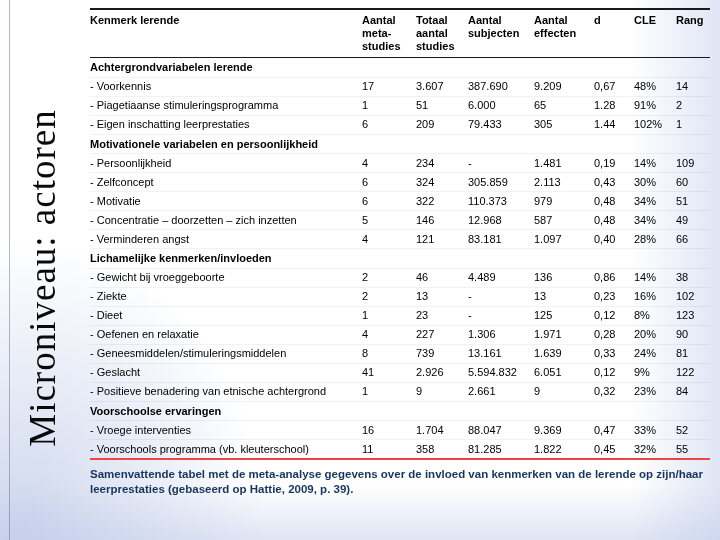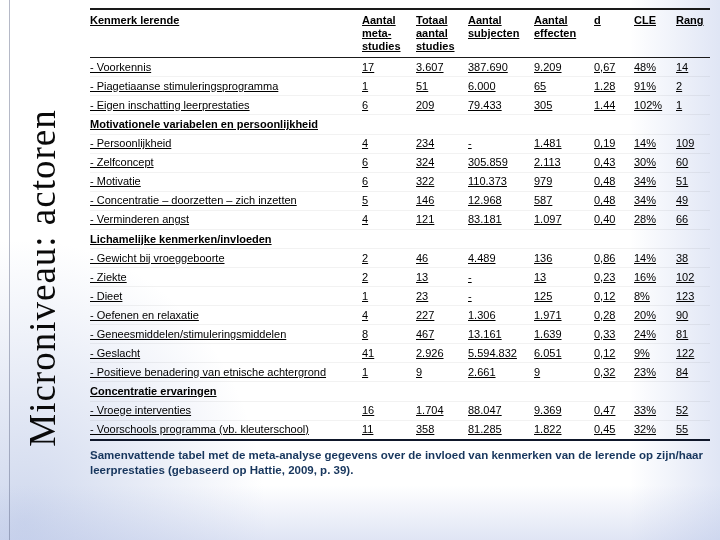--- a/index.html
+++ b/index.html
@@ -51,22 +51,21 @@
 
   .content {
     position: absolute; left: 90px; top: 8px; width: 622px;
   }
 
   table.meta-table {
     border-collapse: collapse;
     table-layout: fixed;
     width: 620px;
     border-top: 2px solid #1a1a1a;
-    border-bottom: 2px solid #0f172a;
-    text-decoration: underline;
+    border-bottom: 2px solid #ef4444;
   }
   col.c-label   { width: 272px; }
   col.c-meta    { width: 54px; }
   col.c-totaal  { width: 52px; }
   col.c-subj    { width: 66px; }
   col.c-eff     { width: 60px; }
   col.c-d       { width: 40px; }
   col.c-cle     { width: 42px; }
   col.c-rang    { width: 34px; }
 
@@ -136,20 +135,23 @@
           <th>Aantal meta-studies</th>
           <th>Totaal aantal studies</th>
           <th>Aantal subjecten</th>
           <th>Aantal effecten</th>
           <th>d</th>
           <th>CLE</th>
           <th>Rang</th>
         </tr>
       </thead>
       <tbody id="table-body">
+          <tr class="section-row">
+            <td colspan="8">Achtergrondvariabelen lerende</td>
+          </tr>
           <tr>
             <td>- Voorkennis</td>
             <td>17</td>
             <td>3.607</td>
             <td>387.690</td>
             <td>9.209</td>
             <td>0,67</td>
             <td>48%</td>
             <td>14</td>
           </tr>
@@ -265,21 +267,21 @@
             <td>227</td>
             <td>1.306</td>
             <td>1.971</td>
             <td>0,28</td>
             <td>20%</td>
             <td>90</td>
           </tr>
           <tr>
             <td>- Geneesmiddelen/stimuleringsmiddelen</td>
             <td>8</td>
-            <td>467</td>
+            <td>739</td>
             <td>13.161</td>
             <td>1.639</td>
             <td>0,33</td>
             <td>24%</td>
             <td>81</td>
           </tr>
           <tr>
             <td>- Geslacht</td>
             <td>41</td>
             <td>2.926</td>
@@ -293,21 +295,21 @@
             <td>- Positieve benadering van etnische achtergrond</td>
             <td>1</td>
             <td>9</td>
             <td>2.661</td>
             <td>9</td>
             <td>0,32</td>
             <td>23%</td>
             <td>84</td>
           </tr>
           <tr class="section-row">
-            <td colspan="8">Concentratie ervaringen</td>
+            <td colspan="8">Voorschoolse ervaringen</td>
           </tr>
           <tr>
             <td>- Vroege interventies</td>
             <td>16</td>
             <td>1.704</td>
             <td>88.047</td>
             <td>9.369</td>
             <td>0,47</td>
             <td>33%</td>
             <td>52</td>

